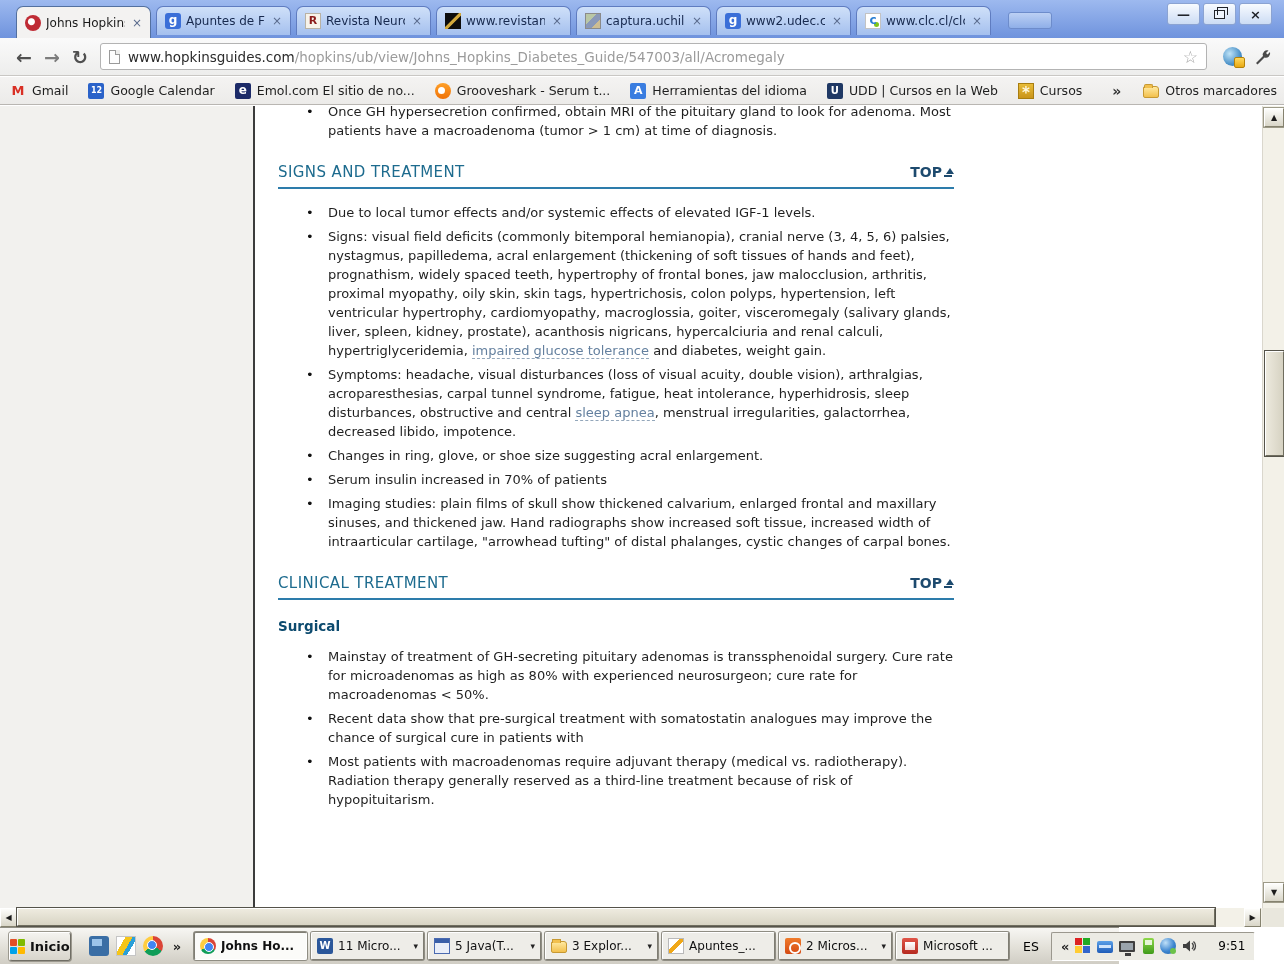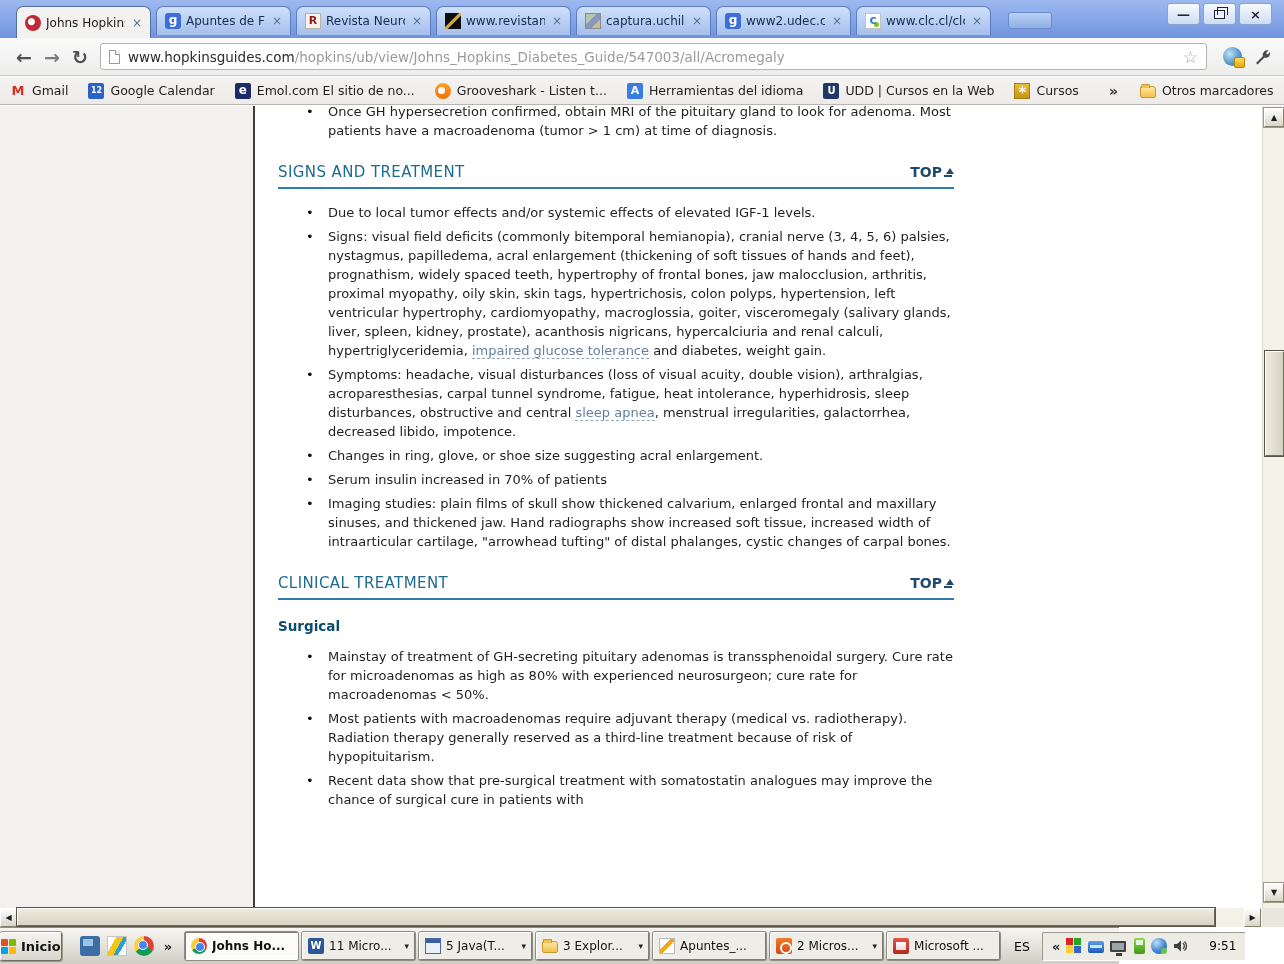--- a/index.html
+++ b/index.html
@@ -169,21 +169,21 @@
     border-color:#fff #85826f #85826f #fff; font-size:8px; color:#1c1c1c;
     display:flex; align-items:center; justify-content:center; }
   .hthumb { position:absolute; left:17px; top:0; width:1198px; height:18px;
     background:linear-gradient(#eeebdf,#d8d4c4); border:1px solid;
     border-color:#fff #6f6d5e #6f6d5e #fff; outline:1px solid #55534a; }
   .scorner { position:absolute; top:908px; left:1262px; width:22px; height:19px; background:#e9e7dd; }
 
   
   .taskbar { position:absolute; top:927px; left:0; width:1119px; height:37px;
     background:linear-gradient(#f7f6f3,#e2e0d8 55%,#d0cdc4); border-top:1px solid #8f8d83;
-    display:flex; align-items:center; padding:0 0; }
+    display:flex; align-items:center; padding:0 9px; }
   .startbtn { width:68px; height:29px; margin-right:6px; border-radius:3px;
     background:linear-gradient(#f4f3ef,#d8d5cc); border:1px solid;
     border-color:#fff #6f6d64 #6f6d64 #fff; box-shadow:0 0 0 1px #9b988e;
     display:flex; align-items:center; justify-content:center; gap:5px;
     font-weight:bold; font-size:13px; color:#111; }
   .flag { width:15px; height:15px; display:grid; grid-template-columns:7px 7px; gap:1px; }
   .flag i { border-radius:1px; }
   .flag .r { background:#e34f26; } .flag .g { background:#7fba00; }
   .flag .b { background:#00a2e8; } .flag .y { background:#ffb900; }
   .tsep { width:1px; height:24px; background:#aaa79c; box-shadow:1px 0 0 #fff; margin:0 4px; }
@@ -307,21 +307,21 @@
         <span class="bm">
           <span class="fv fv-gcal"></span>
           <span>Google Calendar</span>
         </span>
         <span class="bm">
           <span class="fv fv-emol"></span>
           <span>Emol.com El sitio de no...</span>
         </span>
         <span class="bm">
           <span class="fv fv-grooveshark"></span>
-          <span>Grooveshark - Listen t...</span>
+          <span>Grooveshark - Serum t...</span>
         </span>
         <span class="bm">
           <span class="fv fv-translate"></span>
           <span>Herramientas del idioma</span>
         </span>
         <span class="bm">
           <span class="fv fv-udd"></span>
           <span>UDD | Cursos en la Web</span>
         </span>
         <span class="bm">
@@ -364,22 +364,22 @@
       <div class="sectionhead">
         <h2>CLINICAL TREATMENT</h2>
         <a class="toplink">
           <span>TOP</span>
           <span class="top-arrow"></span>
         </a>
       </div>
       <div class="subhead">Surgical</div>
       <ul class="blist">
           <li><span>Mainstay of treatment of GH-secreting pituitary adenomas is transsphenoidal surgery. Cure rate for microadenomas as high as 80% with experienced neurosurgeon; cure rate for macroadenomas &lt; 50%.</span></li>
+          <li><span>Recent data show that pre-surgical treatment with somatostatin analogues may improve the chance of surgical cure in patients with</span></li>
           <li><span>Most patients with macroadenomas require adjuvant therapy (medical vs. radiotherapy). Radiation therapy generally reserved as a third-line treatment because of risk of hypopituitarism.</span></li>
-          <li><span>Recent data show that pre-surgical treatment with somatostatin analogues may improve the chance of surgical cure in patients with</span></li>
         </ul>
     </div>
   </div>
 
   <div class="vscroll">
     <div class="sbtn" style="top:2px;">
         <span>▲</span>
       </div>
     <div class="vthumb"></div>
     <div class="sbtn" style="top:777px;">

